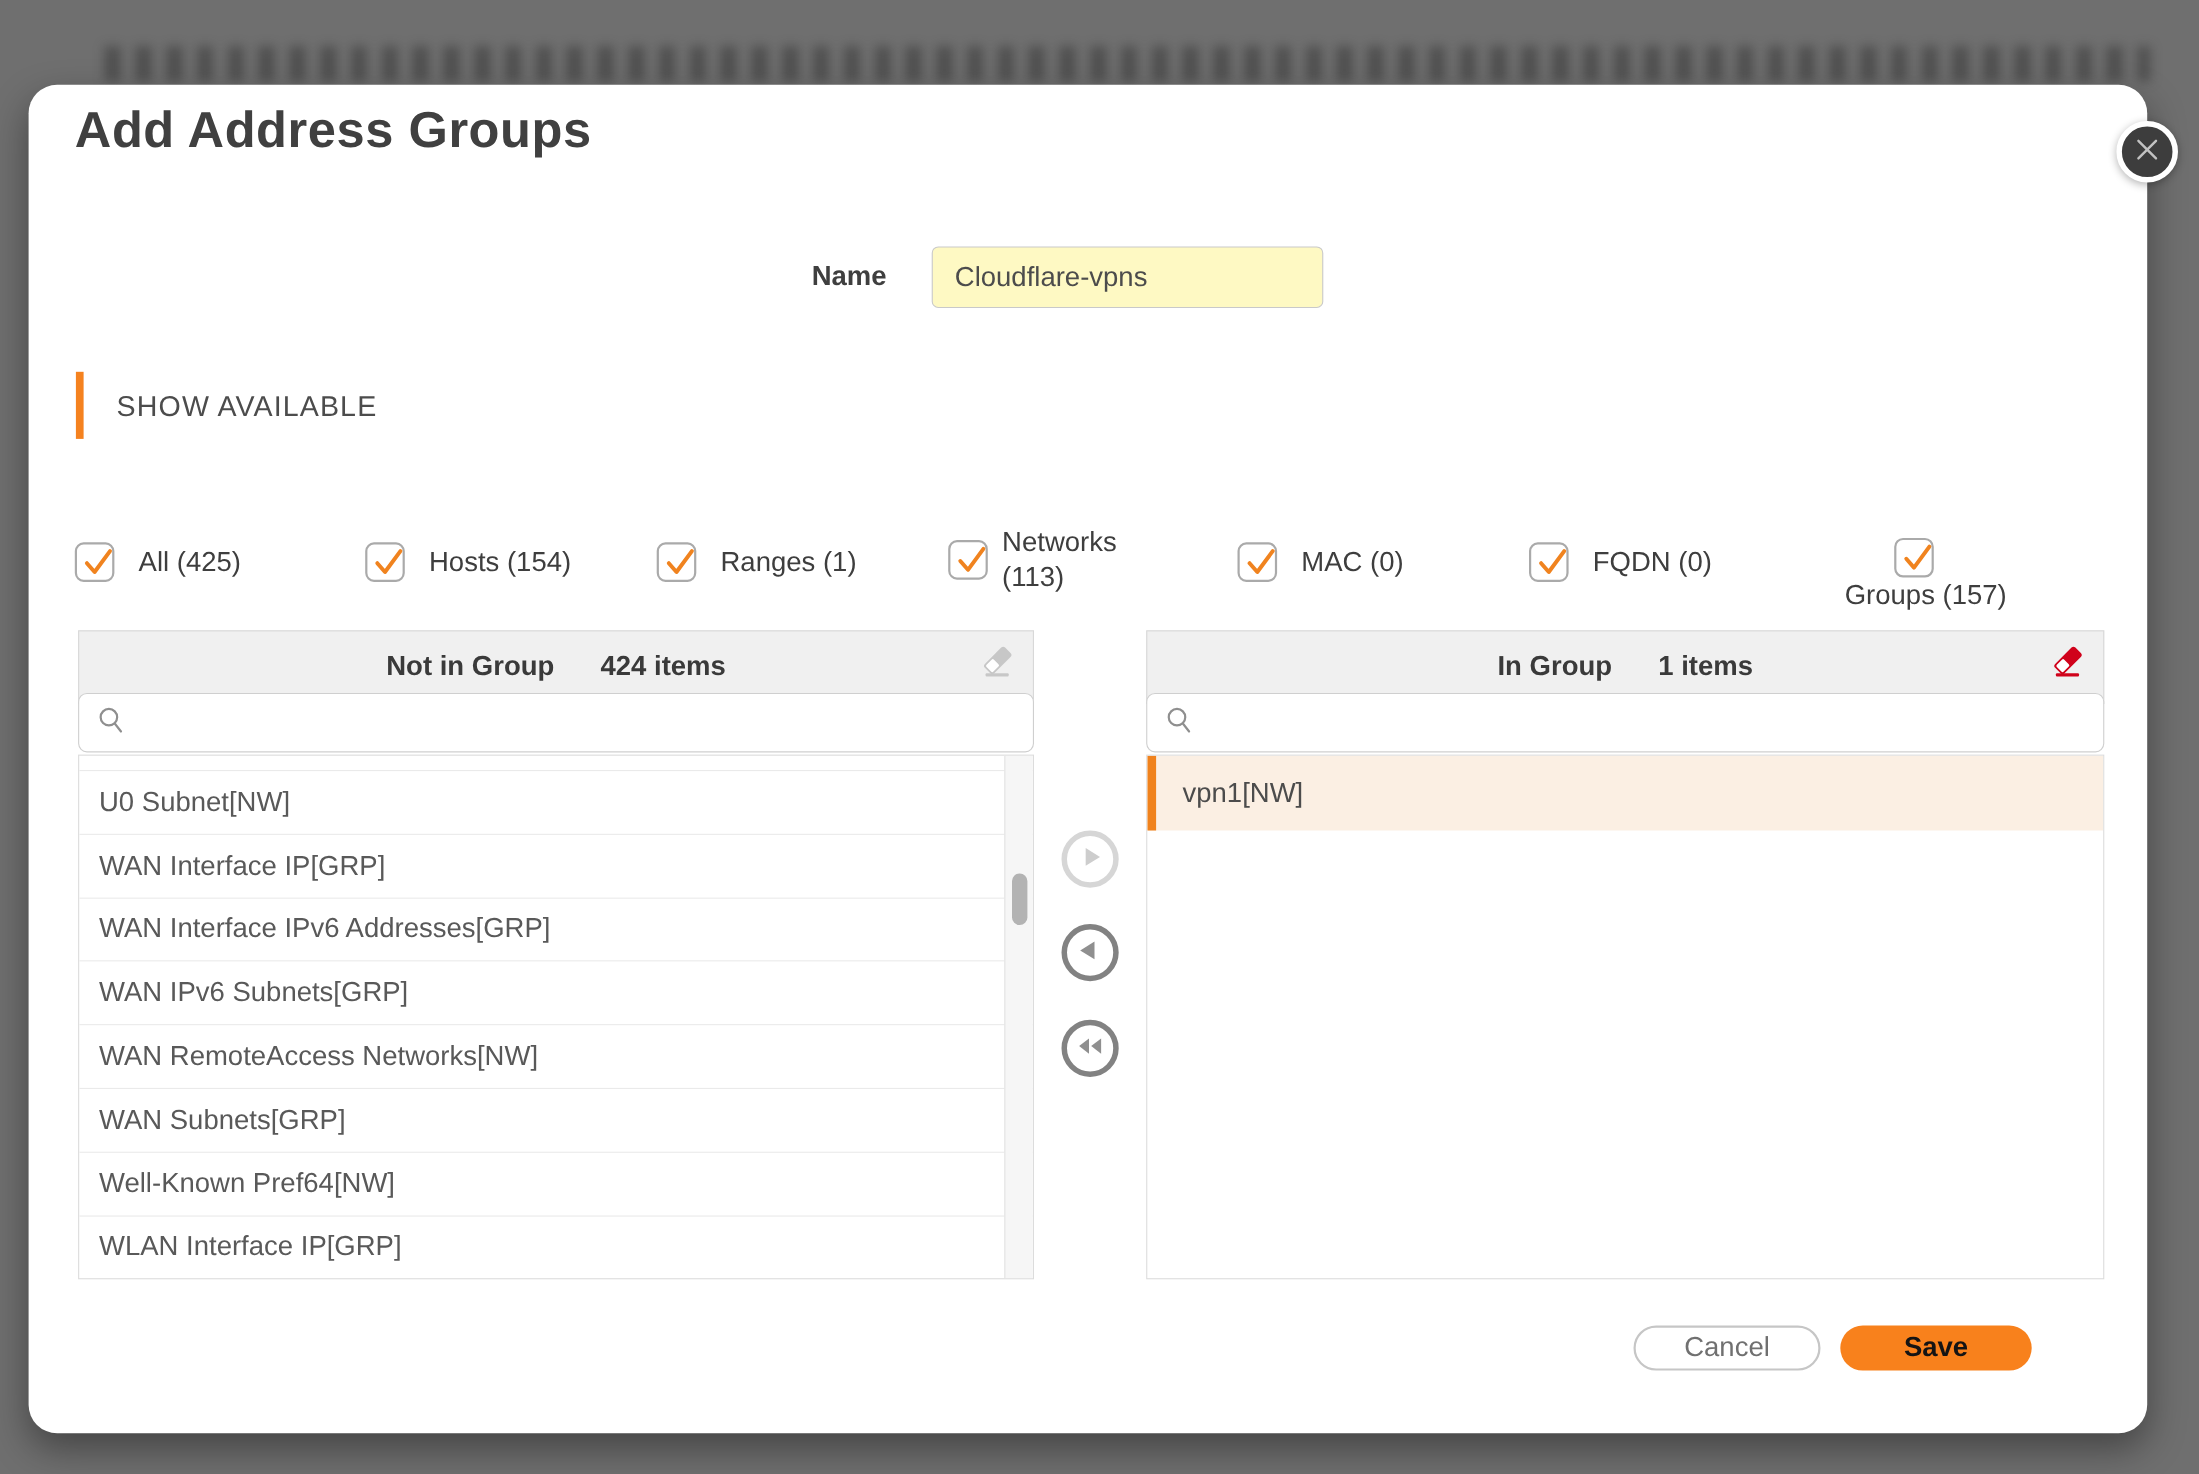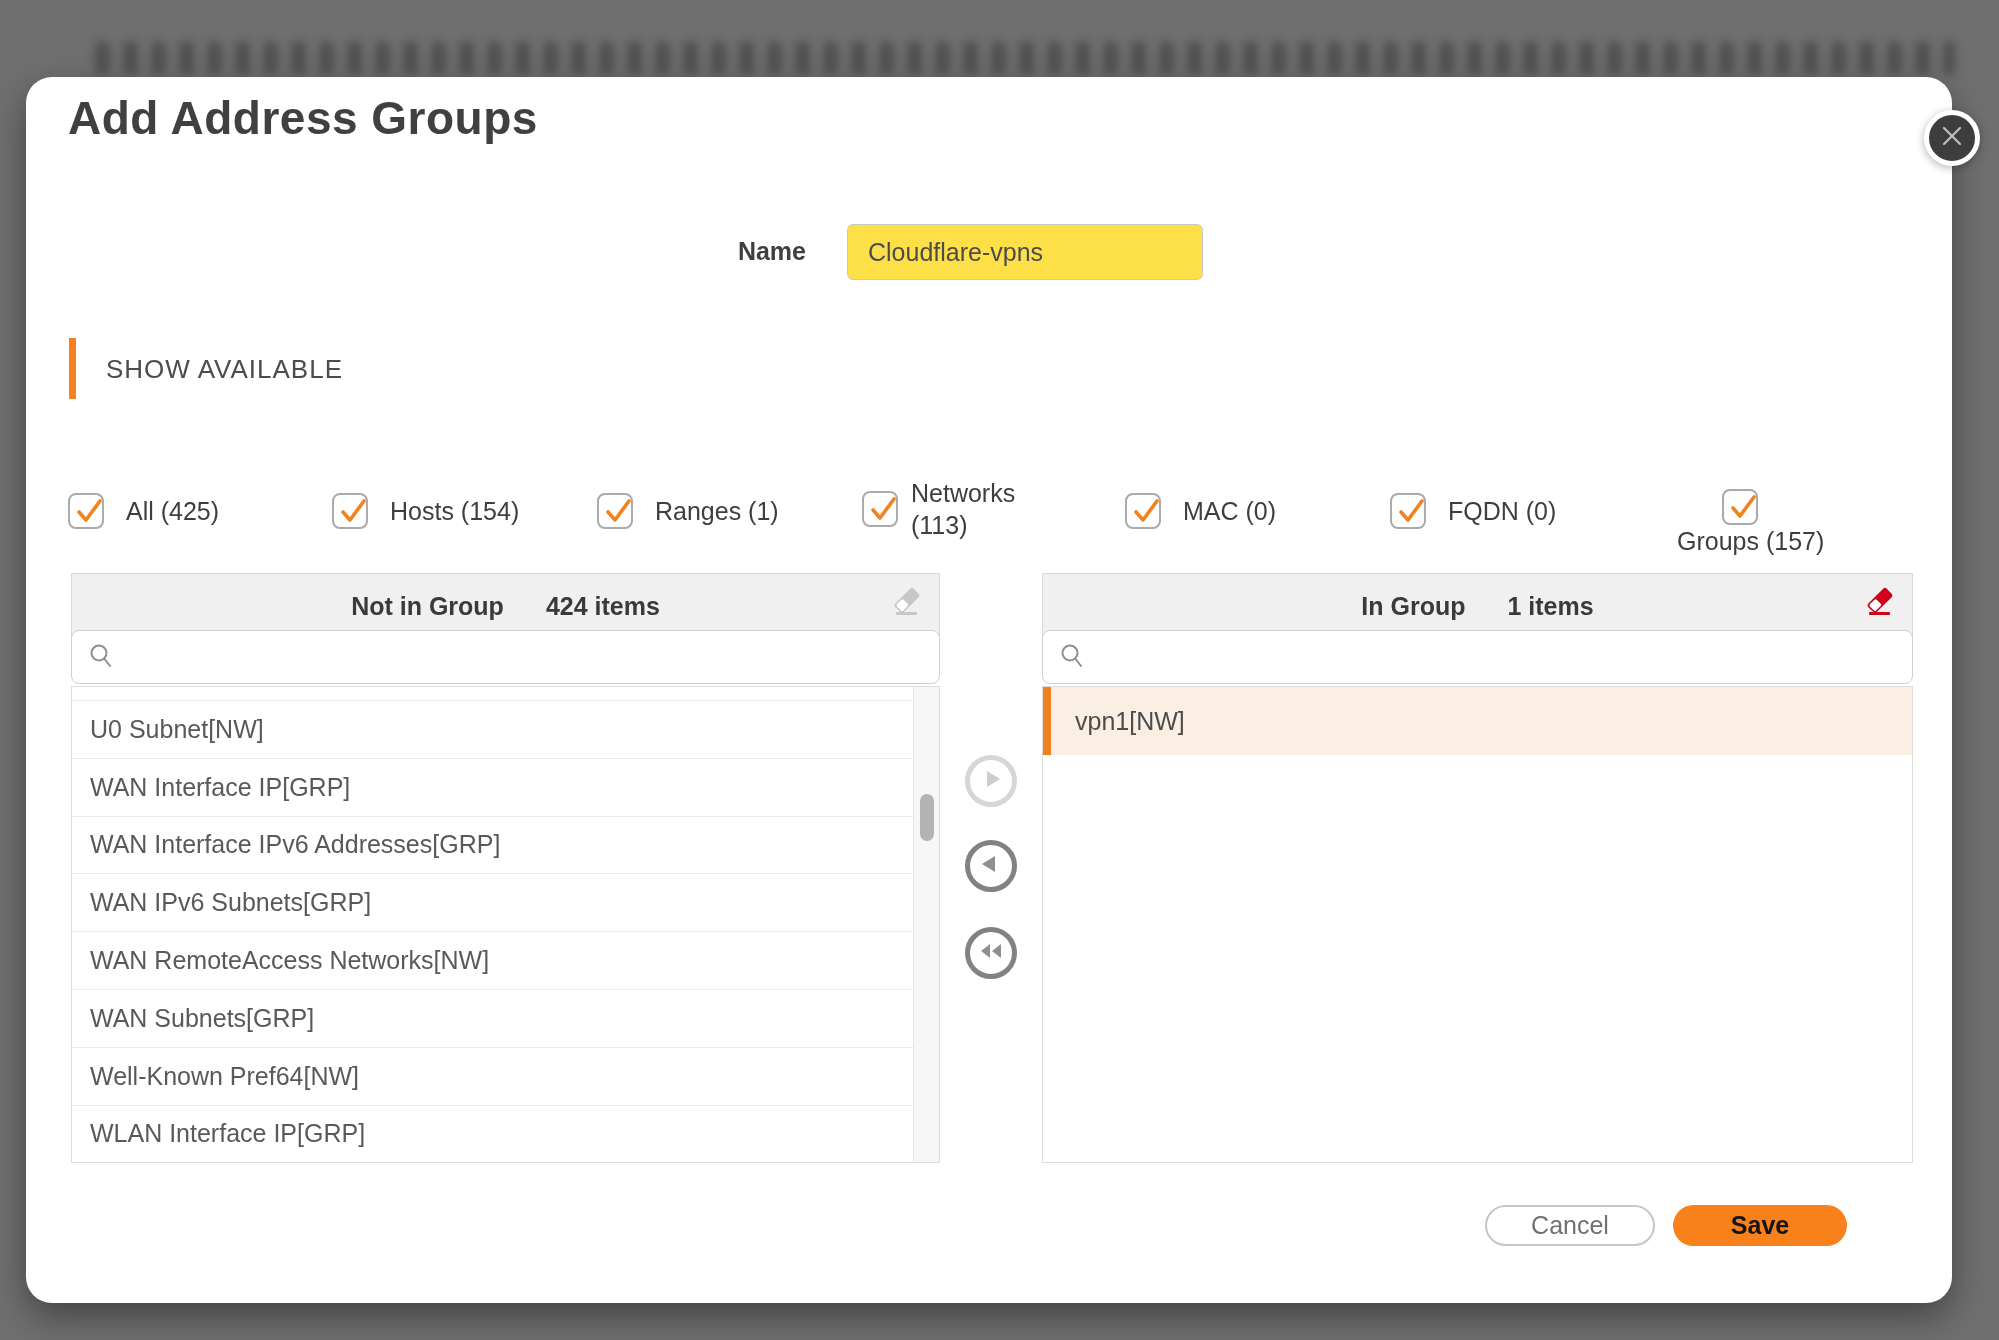--- a/index.html
+++ b/index.html
@@ -30,21 +30,21 @@
     display:flex;align-items:center;justify-content:center;
     box-shadow:0 2px 8px rgba(0,0,0,.3);
   }
   
   .name-label{
     position:absolute;left:600px;top:160px;width:180px;text-align:right;
     font-size:25px;font-weight:bold;color:#3f3f3f;
   }
   .name-input{
     position:absolute;left:821px;top:147px;width:356px;height:56px;
-    border:1px solid #c9c9c9;border-radius:6px;background:#fde047;
+    border:1px solid #c9c9c9;border-radius:6px;background:#fef9c3;
     font-size:25px;color:#4c4c4c;padding:0 20px;outline:none;
     font-family:"Liberation Sans","DejaVu Sans",sans-serif;
   }
   
   .section-bar{position:absolute;left:43px;top:261px;width:7px;height:61px;background:#F5821F;}
   .section-label{
     position:absolute;left:80px;top:277px;
     font-size:26px;color:#4c4c4c;letter-spacing:1px;
   }
   

